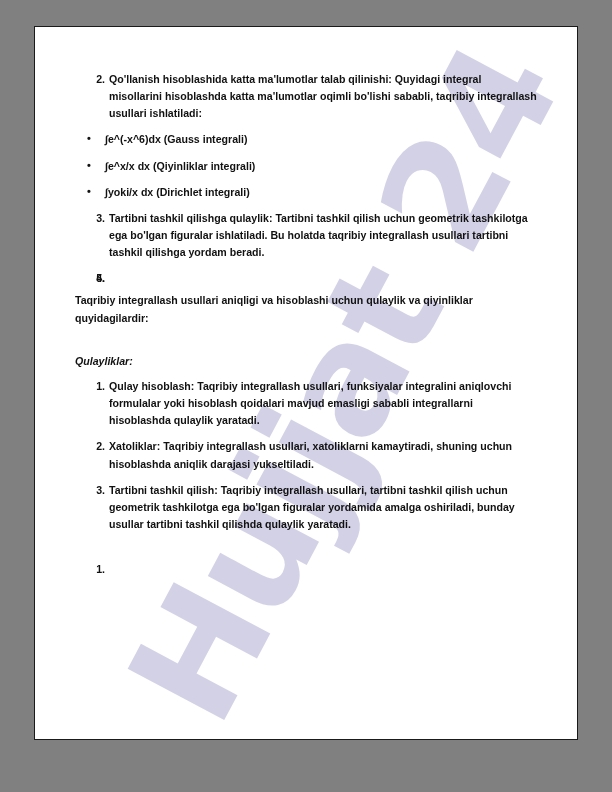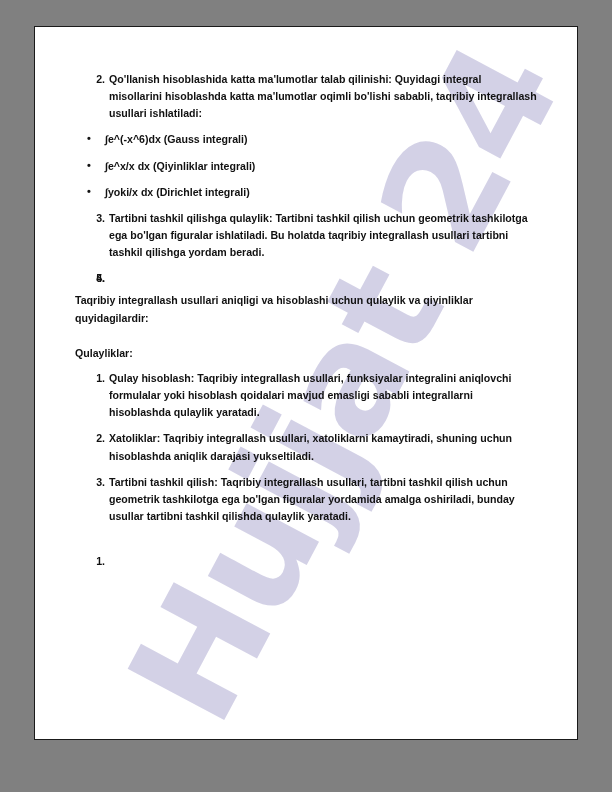--- a/index.html
+++ b/index.html
@@ -101,21 +101,22 @@
     line-height: 1.62;
   }
   .para {
     margin: 0 0 8px 0;
     font-weight: bold;
   }
   .spacer-lg { height: 22px; }
   .spacer-sm { height: 10px; }
   .section-label {
     font-weight: bold;
-    margin: 0 0 8px 0;
+    margin: 8px 0 8px 0;
+    font-style: italic;
   }
   .indent-list {
     margin: 0;
     padding: 0;
     list-style: none;
   }
 </style>
 </head>
 <body>
 

